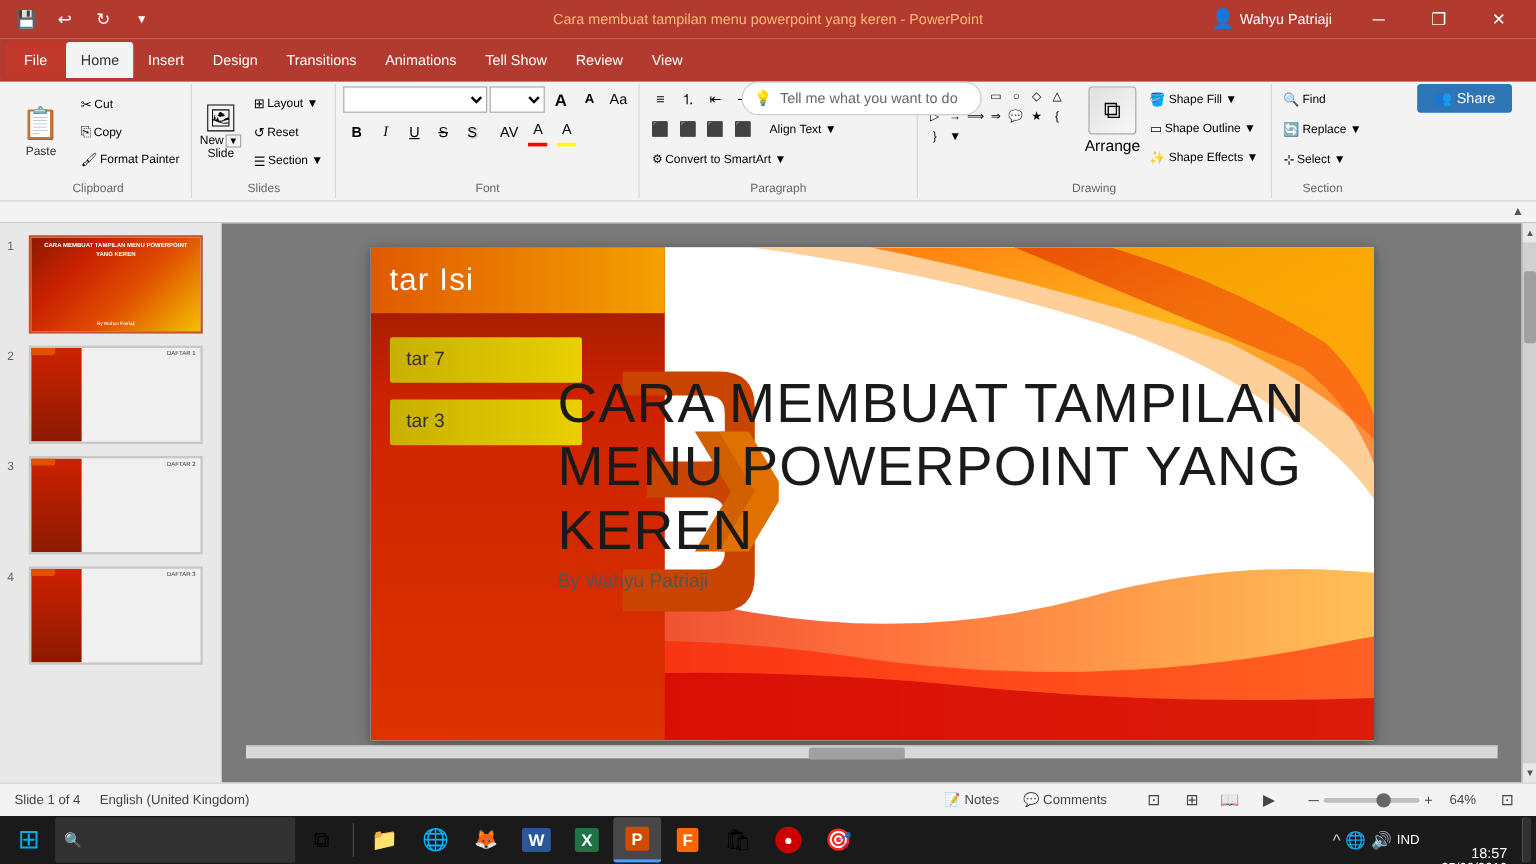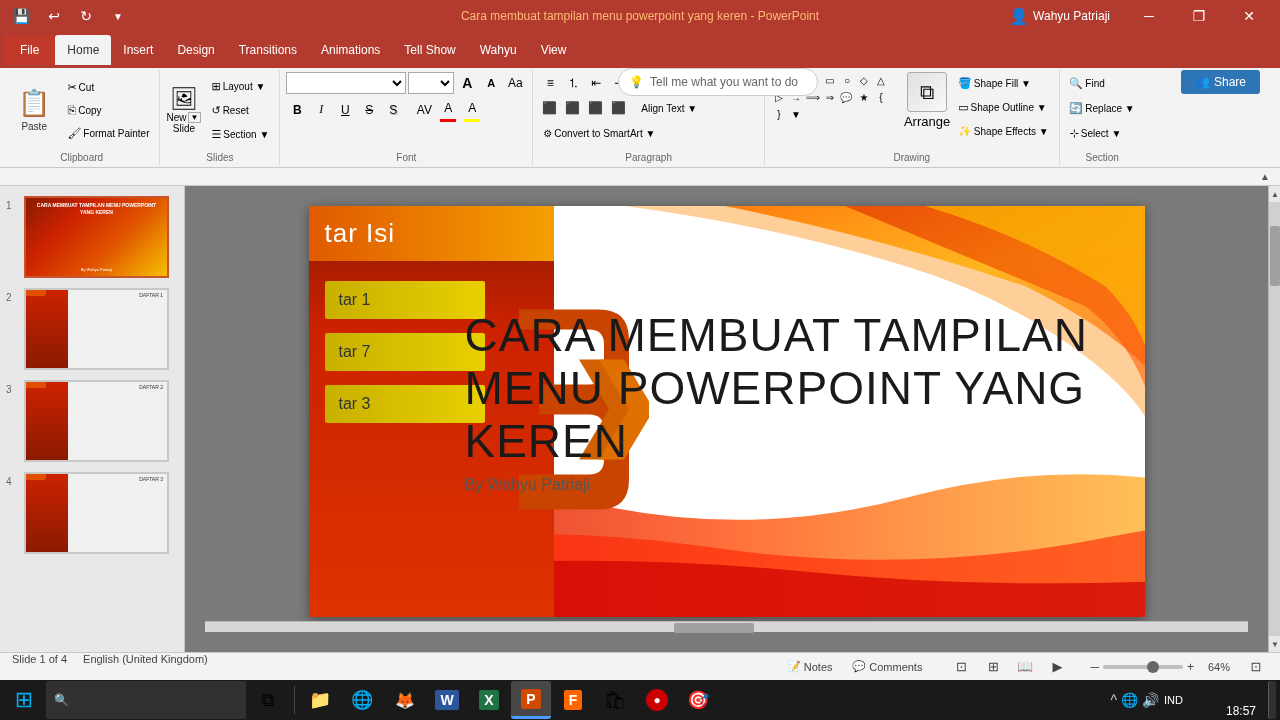--- a/index.html
+++ b/index.html
@@ -364,20 +364,21 @@
       border-radius: 2px;
       left: 1px;
     }
 
     
     #status-bar {
       height: 28px;
       background: #f3f3f3;
       border-top: 1px solid #c8c8c8;
       display: flex;
+      align-items: center;
       padding: 0 12px;
       gap: 16px;
       font-size: 11px;
       color: #444;
     }
     #status-bar .status-right {
       margin-left: auto;
       display: flex;
       align-items: center;
       gap: 8px;
@@ -545,21 +546,21 @@
 </div>
 
 <div id="tab-bar" style="position:relative;">
   <div class="ribbon-tab file">File</div>
   <div class="ribbon-tab active">Home</div>
   <div class="ribbon-tab">Insert</div>
   <div class="ribbon-tab">Design</div>
   <div class="ribbon-tab">Transitions</div>
   <div class="ribbon-tab">Animations</div>
   <div class="ribbon-tab">Tell Show</div>
-  <div class="ribbon-tab">Wahyu</div>
+  <div class="ribbon-tab">Review</div>
   <div class="ribbon-tab">View</div>
 
   <div id="tell-me">
     <span>💡</span>
     <span>Tell me what you want to do</span>
   </div>
 
   <button id="share-btn">
     <span>👥</span>
     <span>Share</span>
@@ -868,21 +869,20 @@
           </svg>
         </div>
 
         <div class="left-panel">
 
           <div class="daftar-header">
             <div class="daftar-header-text">tar Isi</div>
           </div>
 
           <div class="daftar-items">
-            <div class="daftar-item">tar 1</div>
             <div class="daftar-item">tar 7</div>
             <div class="daftar-item">tar 3</div>
           </div>
         </div>
 
         <div style="position:absolute;left:200px;top:50%;transform:translateY(-50%);">
           <svg width="140" height="220" viewBox="0 0 140 220" xmlns="http://www.w3.org/2000/svg">
             <defs>
               <linearGradient id="arrowGrad" x1="0%" y1="0%" x2="100%" y2="100%">
                 <stop offset="0%" style="stop-color:#e06000"></stop>

